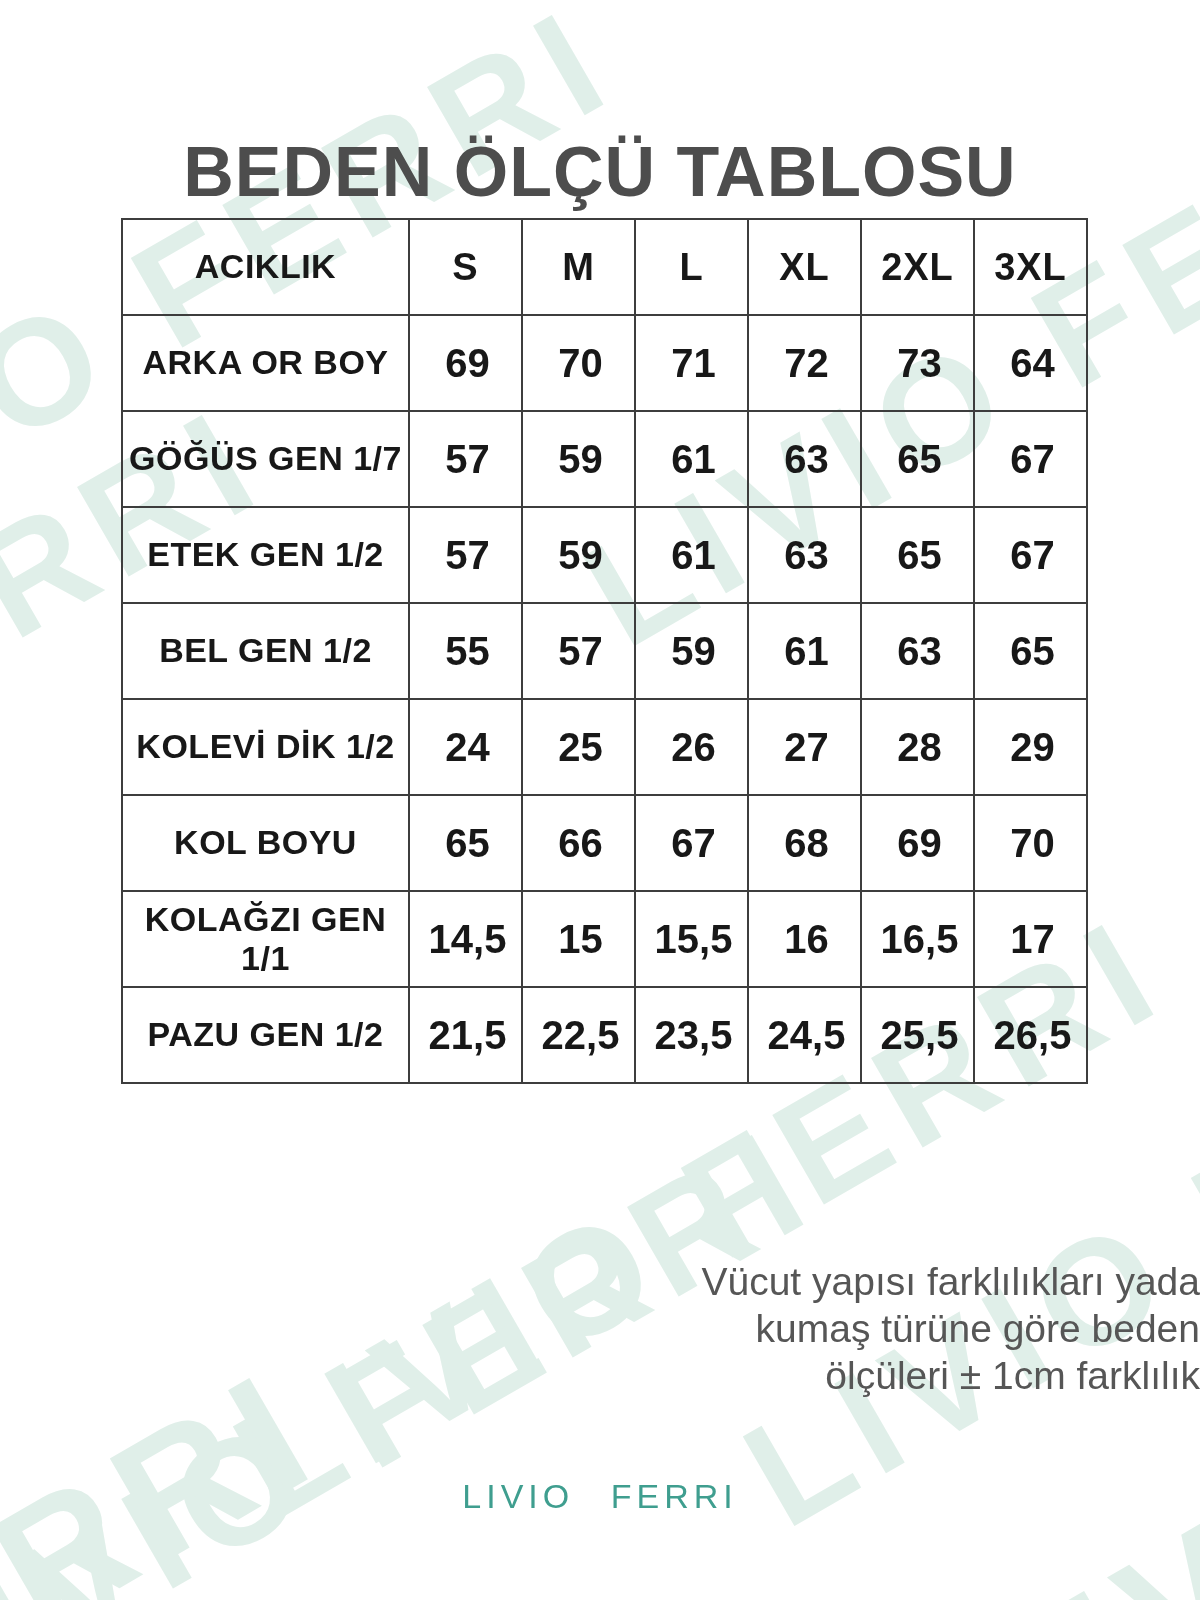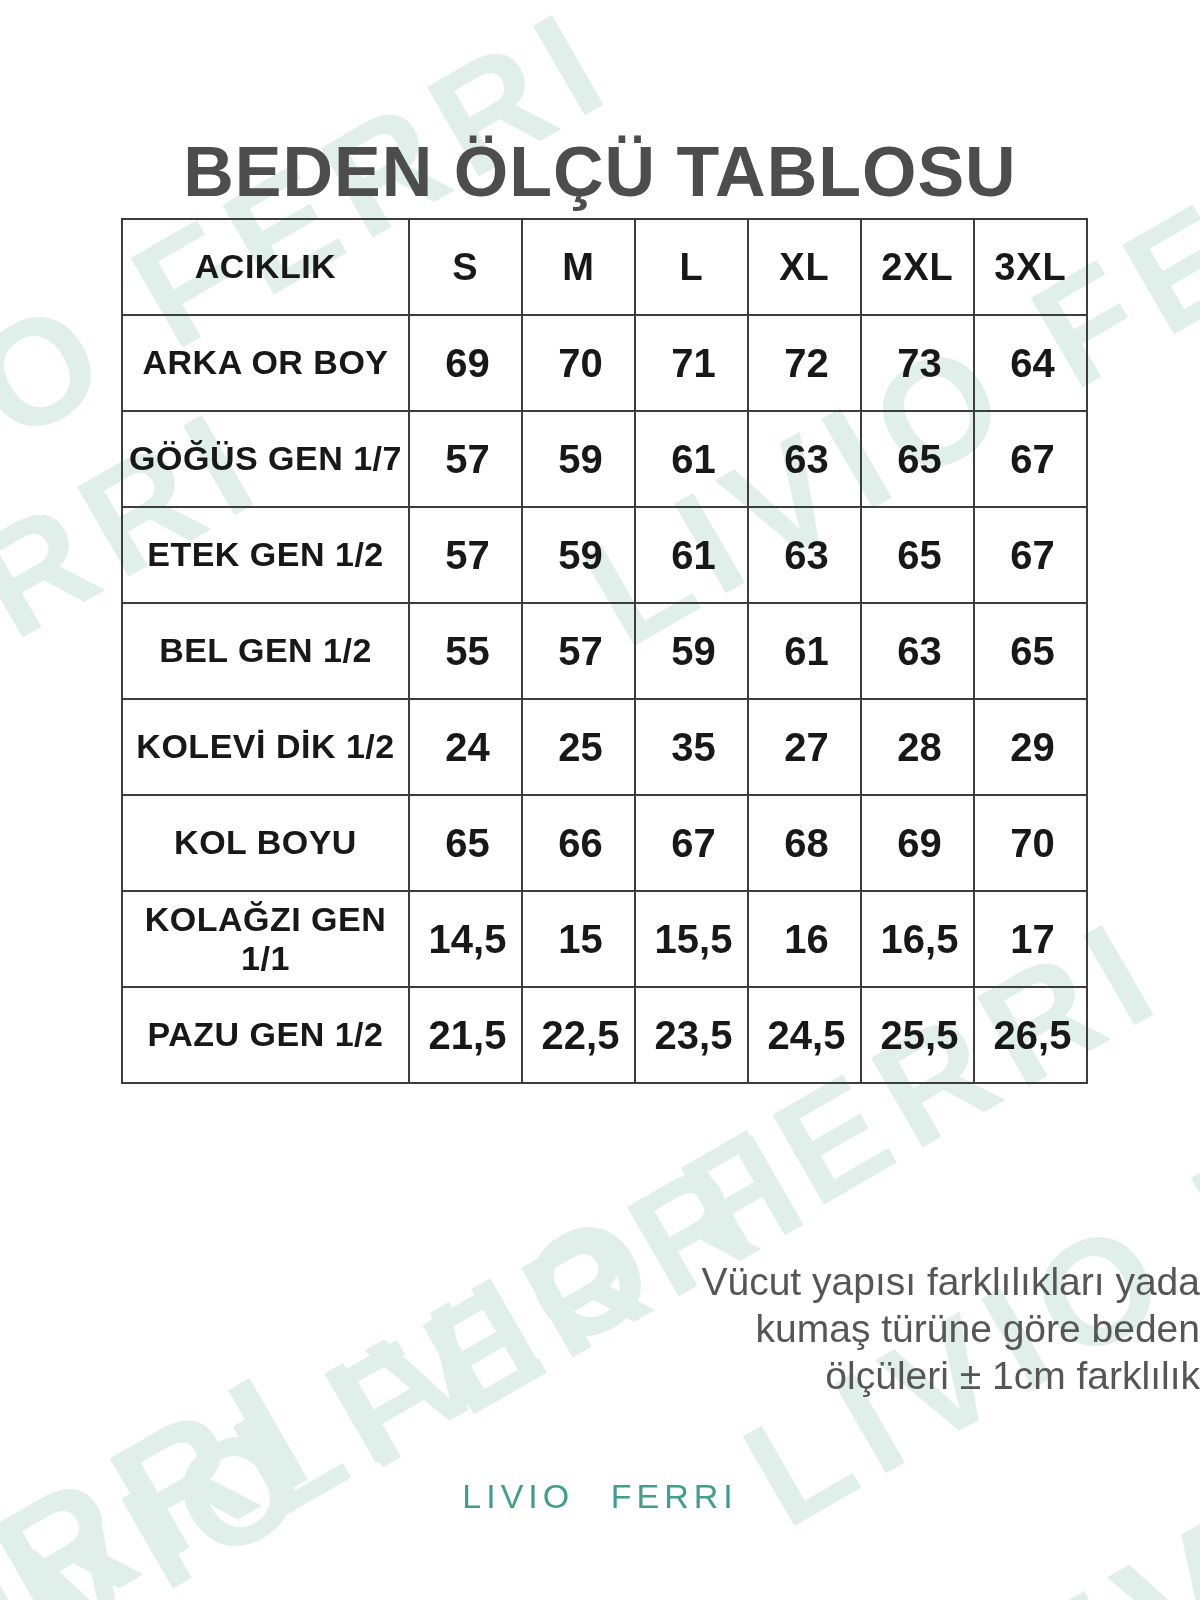--- a/index.html
+++ b/index.html
@@ -183,21 +183,21 @@
           <td class="value-cell">57</td>
           <td class="value-cell">59</td>
           <td class="value-cell">61</td>
           <td class="value-cell">63</td>
           <td class="value-cell">65</td>
         </tr>
         <tr>
           <th class="label-cell">KOLEVİ DİK 1/2</th>
           <td class="value-cell">24</td>
           <td class="value-cell">25</td>
-          <td class="value-cell">35</td>
+          <td class="value-cell">26</td>
           <td class="value-cell">27</td>
           <td class="value-cell">28</td>
           <td class="value-cell">29</td>
         </tr>
         <tr>
           <th class="label-cell">KOL BOYU</th>
           <td class="value-cell">65</td>
           <td class="value-cell">66</td>
           <td class="value-cell">67</td>
           <td class="value-cell">68</td>

